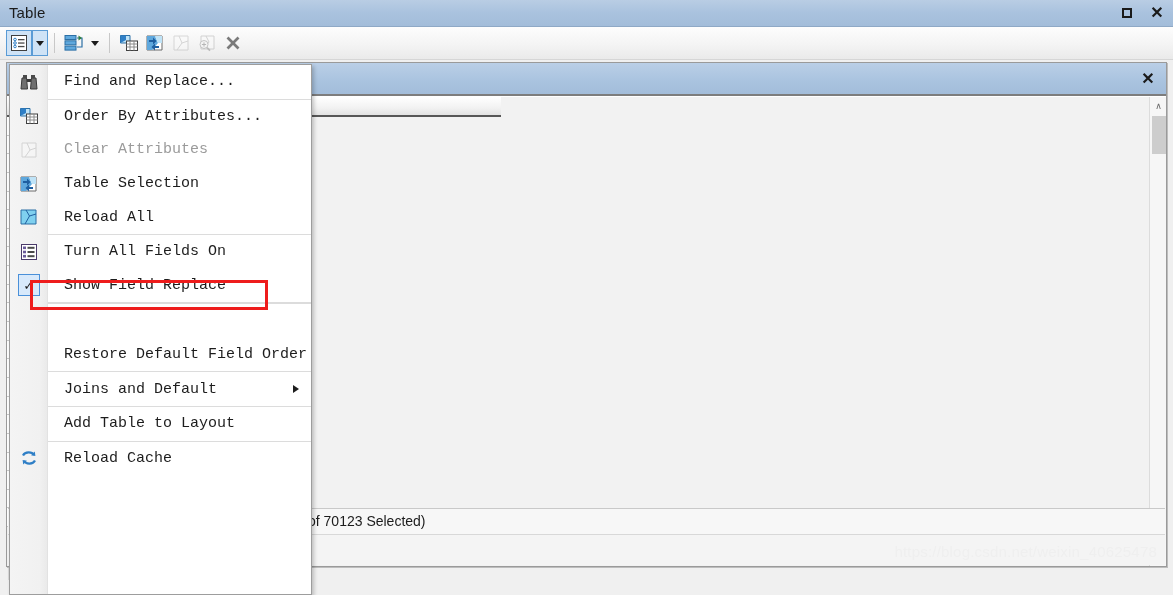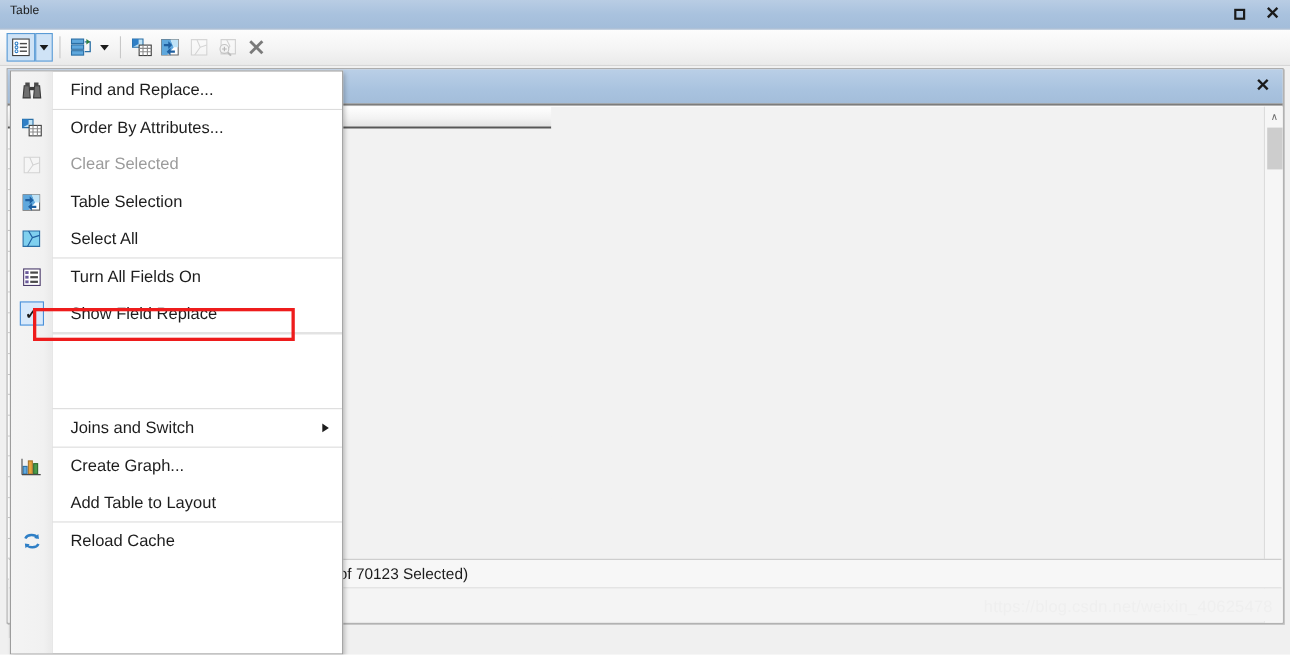--- a/index.html
+++ b/index.html
@@ -12,21 +12,21 @@
   #app{position:relative;width:1173px;height:595px;background:#f0f0f0;}
 
   
   .win-titlebar{
     position:absolute;left:0;top:0;width:1173px;height:27px;
     background:linear-gradient(to bottom,#b9cde4 0%,#a9c2de 50%,#a3bdda 100%);
     border-bottom:1px solid #8fa9c6;
     box-sizing:border-box;
   }
   .win-title{
-    position:absolute;left:9px;top:4px;font-size:11px;color:#1b1b1b;
+    position:absolute;left:9px;top:4px;font-size:15px;color:#1b1b1b;
     letter-spacing:.1px;
   }
   .win-btns{position:absolute;right:6px;top:3px;display:flex;gap:10px;align-items:center;}
   .win-btn{width:20px;height:20px;display:flex;align-items:center;justify-content:center;cursor:default;}
   .sq{width:10px;height:10px;border:2px solid #1a1a1a;box-sizing:border-box;}
   .xglyph{font-size:16px;font-weight:bold;color:#1a1a1a;line-height:1;font-family:"Liberation Sans",sans-serif;}
 
   
   .toolbar{
     position:absolute;left:0;top:27px;width:1173px;height:33px;
@@ -113,21 +113,21 @@
     background:#ffffff;border:1px solid #9d9d9d;box-sizing:border-box;
     box-shadow:2px 2px 4px rgba(0,0,0,.22);overflow:hidden;
   }
   .menu-gutter{
     position:absolute;left:0;top:0;width:37px;bottom:0;
     background:linear-gradient(to right,#f4f4f4 0%,#f1f1f1 80%,#eaeaea 100%);
     border-right:1px solid #e2e2e2;
   }
   .mi{
     position:relative;display:flex;align-items:center;height:33.6px;
-    font-size:15px;color:#1d1d1d;cursor:default;
+    font-size:15px;color:#1d1d1d;cursor:default;font-family:Liberation Mono, monospace;
   }
   .mi .ico{width:37px;min-width:37px;height:33.6px;display:flex;align-items:center;justify-content:center;}
   .mi .lbl{padding-left:17px;}
   .mi.disabled .lbl{color:#9b9b9b;}
   .mi .submark{position:absolute;right:12px;width:0;height:0;
     border-top:4.5px solid transparent;border-bottom:4.5px solid transparent;border-left:6px solid #1d1d1d;}
   .msep{height:1px;background:#dcdcdc;margin-left:37px;}
   .chkbox{
     width:22px;height:22px;background:#d8e9fb;border:1px solid #4a90d9;
     display:flex;align-items:center;justify-content:center;box-sizing:border-box;
@@ -408,21 +408,21 @@
           <span class="lbl">Order By Attributes...</span>
         </div>
         <div class="mi disabled">
           <span class="ico">
             <svg width="18" height="18" viewBox="0 0 18 18" opacity="0.35">
               <path d="M2 2 L16 2 L16 16 L2 16 Z" fill="#fdfdfd" stroke="#9a9a9a"></path>
               <path d="M7 2 L10 9 L5 16" fill="none" stroke="#9a9a9a"></path>
               <path d="M10 9 L16 7" fill="none" stroke="#9a9a9a"></path>
             </svg>
           </span>
-          <span class="lbl">Clear Selected</span>
+          <span class="lbl">Clear Attributes</span>
         </div>
         <div class="mi">
           <span class="ico">
             <svg width="20" height="18" viewBox="0 0 20 18">
               <path d="M2 2 L17 2 L17 16 L2 16 Z" fill="#ffffff" stroke="#6a6a6a"></path>
               <path d="M2 2 L10 2 L13 9 L7 16 L2 16 Z" fill="#5fa8dd"></path>
               <path d="M10 2 L17 2 L17 9 L13 9 Z" fill="#bfe3f7"></path>
               <path d="M4 6 L8 6 L8 3.5 L11.5 7 L8 10.5 L8 8 L4 8 Z" fill="#1f5fa0"></path>
               <path d="M14 14 L10 14 L10 16.5 L6.5 13 L10 9.5 L10 12 L14 12 Z" fill="#1f5fa0"></path>
             </svg>
@@ -430,21 +430,21 @@
           <span class="lbl">Table Selection</span>
         </div>
         <div class="mi">
           <span class="ico">
             <svg width="19" height="18" viewBox="0 0 19 18">
               <path d="M2 2 L17 2 L17 16 L2 16 Z" fill="#7fd0ef" stroke="#2b6fa5"></path>
               <path d="M7 2 L10.5 8 L6 16" fill="none" stroke="#1f5fa0"></path>
               <path d="M10.5 8 L17 6" fill="none" stroke="#1f5fa0"></path>
             </svg>
           </span>
-          <span class="lbl">Select All</span>
+          <span class="lbl">Reload All</span>
         </div>
         <div class="msep"></div>
         <div class="mi">
           <span class="ico">
             <svg width="18" height="18" viewBox="0 0 18 18">
               <rect x="1.5" y="1.5" width="15" height="15" fill="#ffffff" stroke="#4a3a6a"></rect>
               <rect x="3" y="3.5" width="3" height="2.6" fill="#6a5a9a"></rect>
               <rect x="3" y="7.7" width="3" height="2.6" fill="#6a5a9a"></rect>
               <rect x="3" y="11.9" width="3" height="2.6" fill="#6a5a9a"></rect>
               <rect x="7.5" y="3.8" width="7" height="2" fill="#4a4a4a"></rect>
@@ -460,40 +460,29 @@
           </span>
           <span class="lbl">Show Field Replace</span>
         </div>
         <div class="msep"></div>
         <div class="msep"></div>
         <div class="mi">
           <span class="ico"></span>
         </div>
         <div class="mi">
           <span class="ico"></span>
+          <span class="lbl">Restore Default Field Order</span>
         </div>
         <div class="msep"></div>
         <div class="mi">
           <span class="ico"></span>
-          <span class="lbl">Joins and Switch</span>
+          <span class="lbl">Joins and Default</span>
           <span class="submark"></span>
         </div>
         <div class="msep"></div>
-        <div class="mi">
-          <span class="ico">
-            <svg width="20" height="18" viewBox="0 0 20 18">
-              <rect x="2" y="9" width="3.6" height="7" fill="#5fa8dd" stroke="#2b6fa5"></rect>
-              <rect x="6.8" y="4" width="3.6" height="12" fill="#e8a33d" stroke="#a8742a"></rect>
-              <rect x="11.6" y="6.5" width="3.6" height="9.5" fill="#4a9a4a" stroke="#2d6a2d"></rect>
-              <line x1="1" y1="16.5" x2="18" y2="16.5" stroke="#4a4a4a"></line>
-              <line x1="1" y1="2" x2="1" y2="16.5" stroke="#4a4a4a"></line>
-            </svg>
-          </span>
-          <span class="lbl">Create Graph...</span>
-        </div>
         <div class="mi">
           <span class="ico"></span>
           <span class="lbl">Add Table to Layout</span>
         </div>
         <div class="msep"></div>
         <div class="mi">
           <span class="ico">
             <svg width="20" height="18" viewBox="0 0 20 18">
               <path d="M4 6.5 C6 2.5, 13 2.5, 15 6" fill="none" stroke="#2f7fc6" stroke-width="2.2"></path>
               <path d="M15.8 2.5 L16.4 7 L12 6.2 Z" fill="#2f7fc6"></path>

